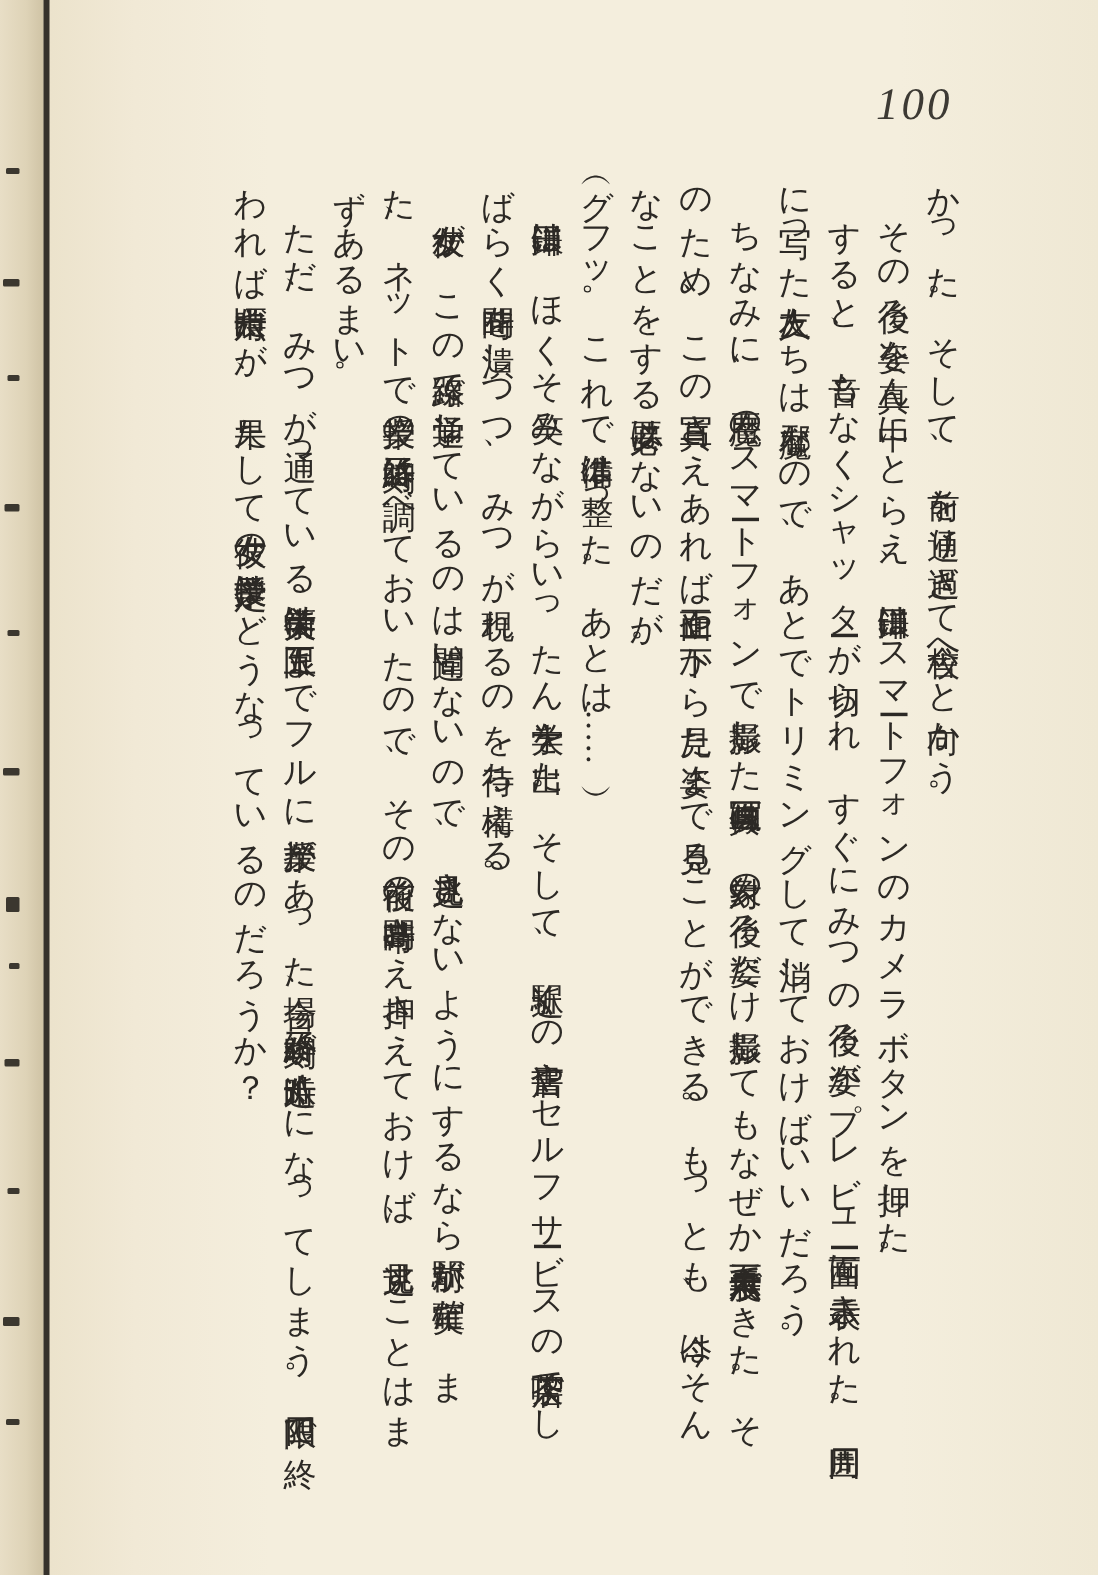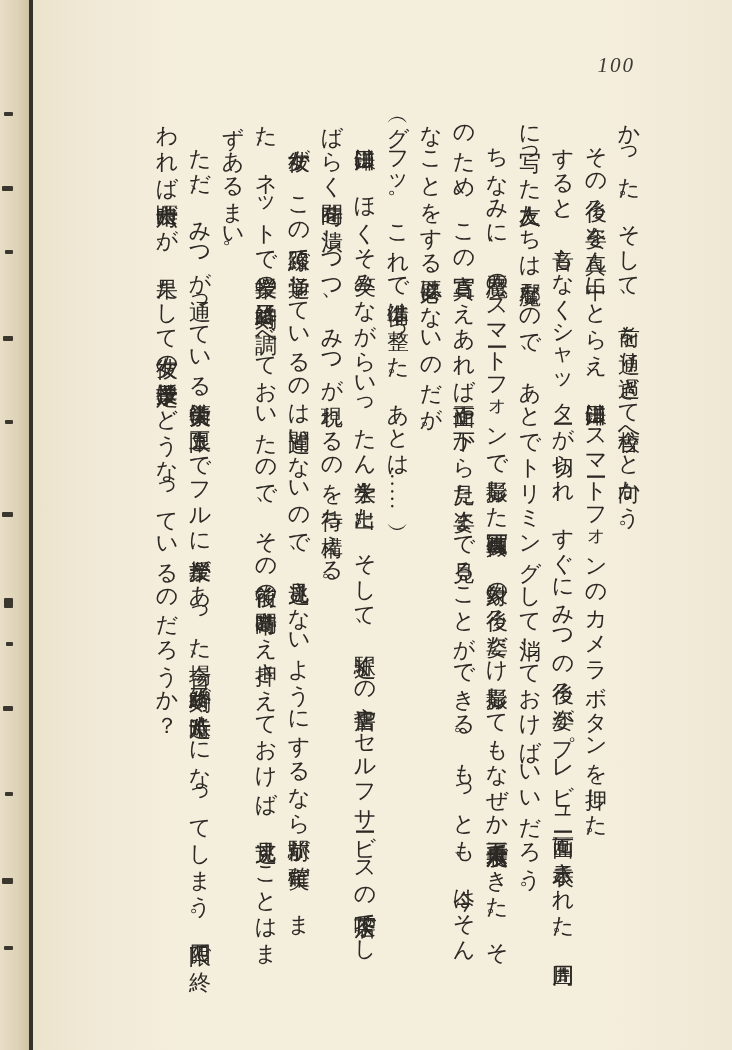--- a/index.html
+++ b/index.html
@@ -30,21 +30,21 @@
   }
   
   .edge-artifacts i {
     position: absolute; display: block;
     background: #3b372f; border-radius: 1px;
   }
   .page-number {
     position: absolute;
     top: 53px; right: 97px;
     font-style: italic;
-    font-size: 21px;
+    font-size: 30px;
     letter-spacing: 2px;
     color: #3d3a34;
   }
   .text-block {
     position: absolute;
     top: 110px; right: 86px;
     height: 856px;
     max-width: 620px;
     writing-mode: vertical-rl;
     text-orientation: mixed;

